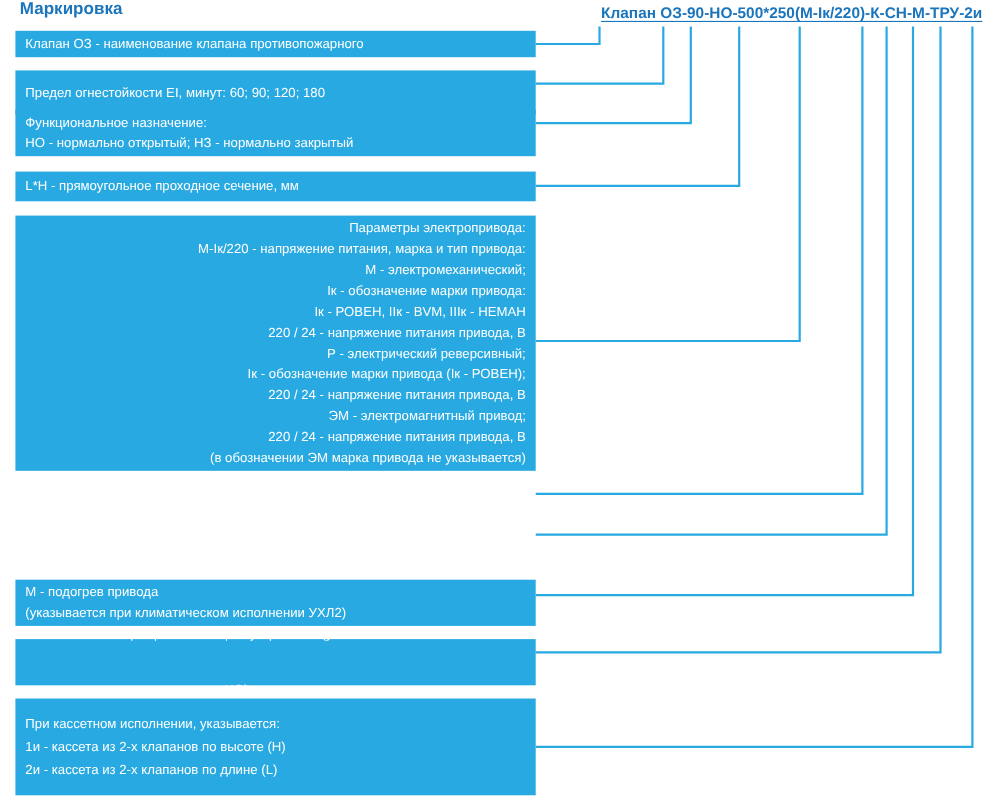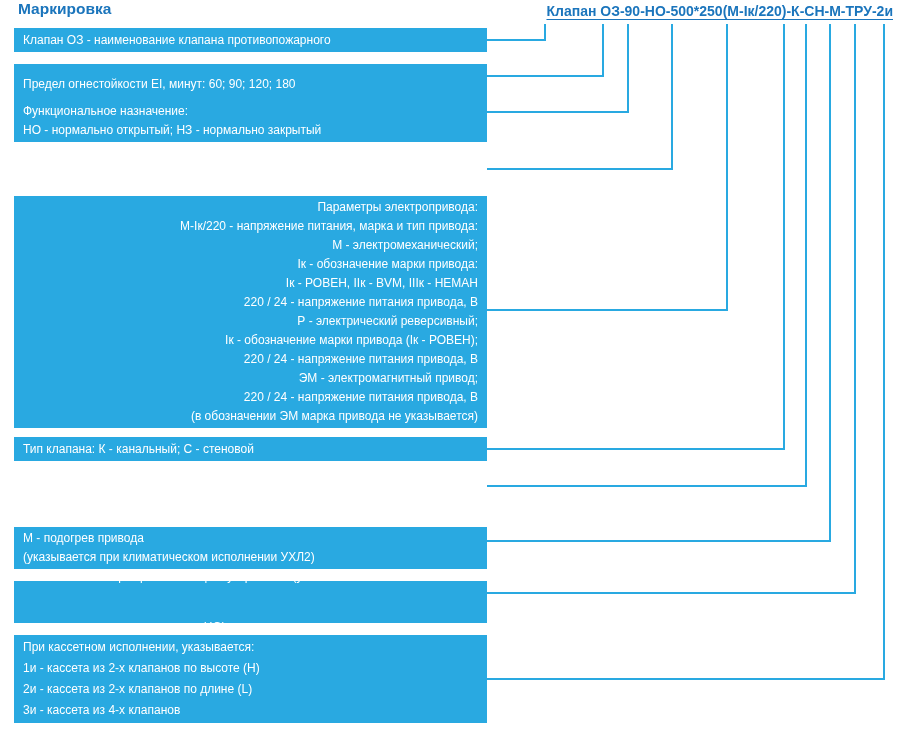--- a/index.html
+++ b/index.html
@@ -88,45 +88,44 @@
   <div class="box" style="top:28px;  height:24px;">
       <div class="box-line">Клапан ОЗ - наименование клапана противопожарного</div>
     </div>
   <div class="box" style="top:64px;  height:40px;">
       <div class="box-line">Предел огнестойкости EI, минут: 60; 90; 120; 180</div>
     </div>
   <div class="box" style="top:100px; height:42px;">
       <div class="box-line">Функциональное назначение:</div>
       <div class="box-line">НО - нормально открытый; НЗ - нормально закрытый</div>
     </div>
+  <div class="box" style="top:156px; height:27px;">
+      <div class="box-line">L*H - прямоугольное проходное сечение, мм</div>
+    </div>
   <div class="box" style="top:196px; height:232px;align-items:flex-end;">
       <div class="box-line">Параметры электропривода:</div>
       <div class="box-line">  М-Iк/220 - напряжение питания, марка и тип привода:</div>
       <div class="box-line">     М - электромеханический;</div>
       <div class="box-line">     Iк - обозначение марки привода:</div>
       <div class="box-line">        Iк - РОВЕН, IIк - BVM, IIIк - НЕМАН</div>
       <div class="box-line">     220 / 24 - напряжение питания привода, В</div>
       <div class="box-line">  Р - электрический реверсивный;</div>
       <div class="box-line">     Iк - обозначение марки привода (Iк - РОВЕН);</div>
       <div class="box-line">     220 / 24 - напряжение питания привода, В</div>
       <div class="box-line">  ЭМ - электромагнитный привод;</div>
       <div class="box-line">     220 / 24 - напряжение питания привода, В</div>
       <div class="box-line">   (в обозначении ЭМ марка привода не указывается)</div>
     </div>
-  <div class="box" style="top:437px; height:24px;">
-      <div class="box-line">Тип клапана: К - канальный; С - стеновой</div>
-    </div>
   <div class="box" style="top:527px; height:42px;">
       <div class="box-line">М - подогрев привода</div>
       <div class="box-line">(указывается при климатическом исполнении УХЛ2)</div>
     </div>
   <div class="box" style="top:581px; height:42px;gap:32px;">
       <div class="box-line">ТРУ - наличие терморазмыкающего устройства (указывается в</div>
       <div class="box-line">случае применения, только для НО)</div>
     </div>
   <div class="box lh21" style="top:635px; height:88px;">
       <div class="box-line">При кассетном исполнении, указывается:</div>
       <div class="box-line">1и - кассета из 2-х клапанов по высоте (Н)</div>
       <div class="box-line">2и - кассета из 2-х клапанов по длине (L)</div>
-      <div class="box-line">3и - кассета из 4-х клапанов</div>
     </div>
 
 </div>
 
 </body></html>

